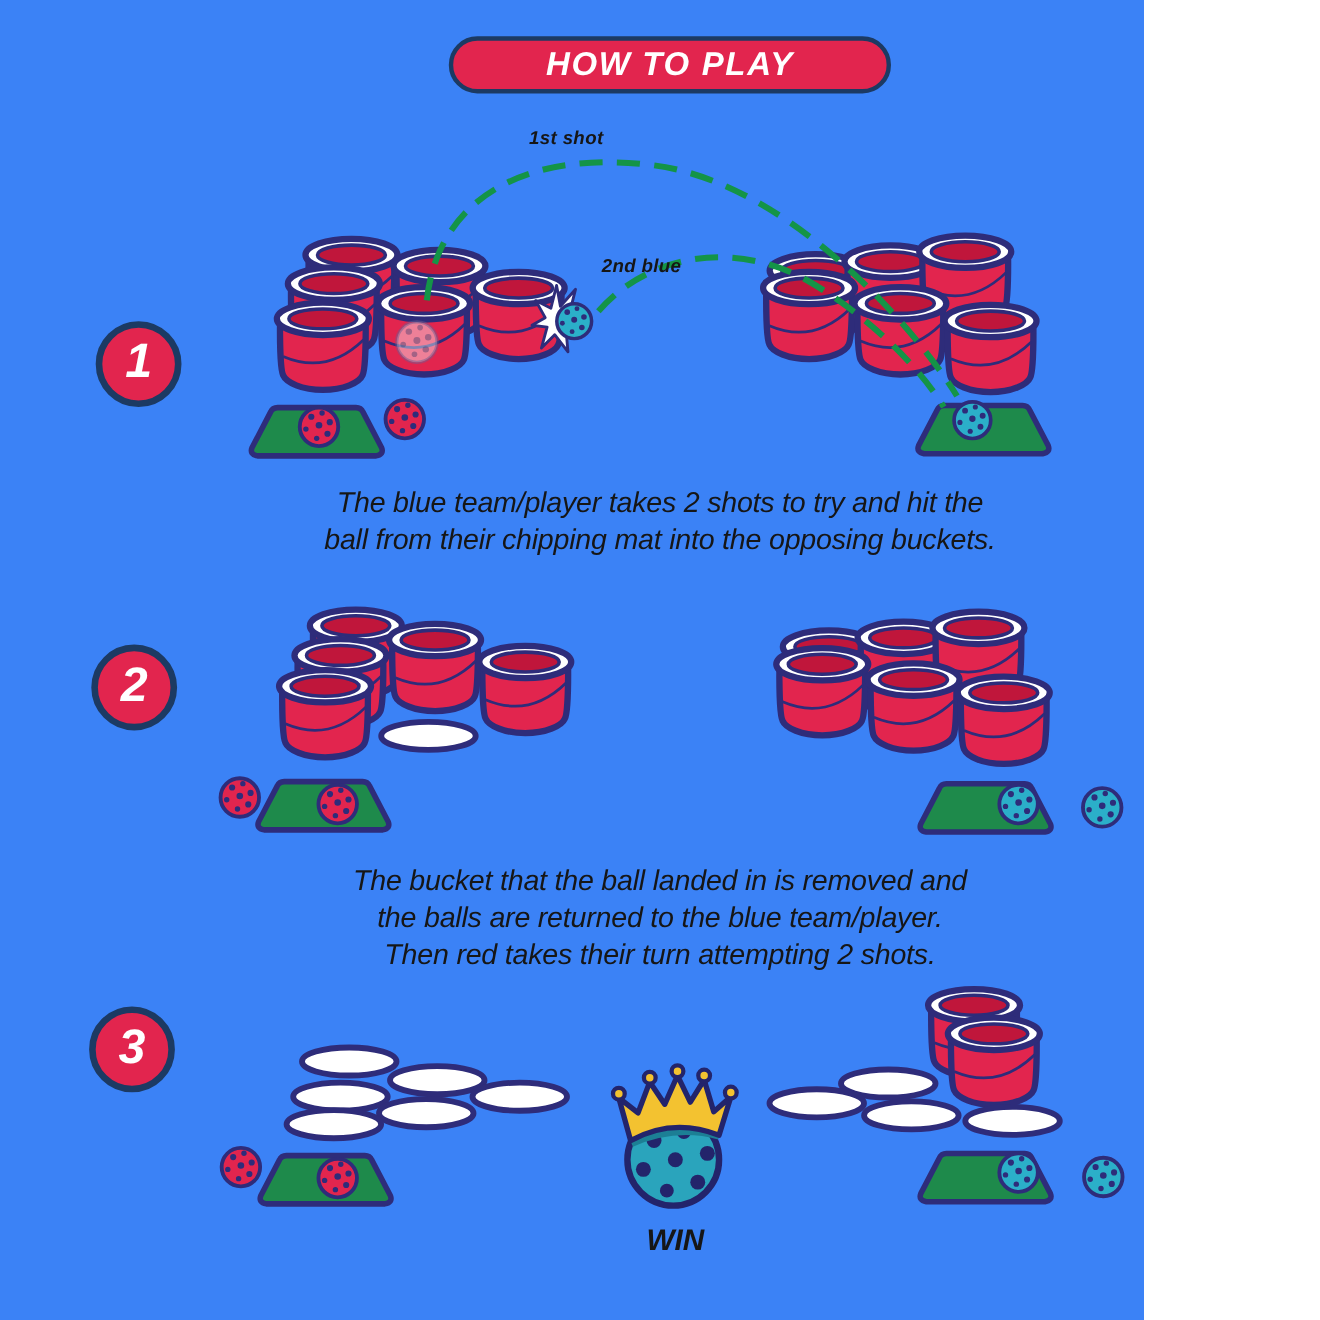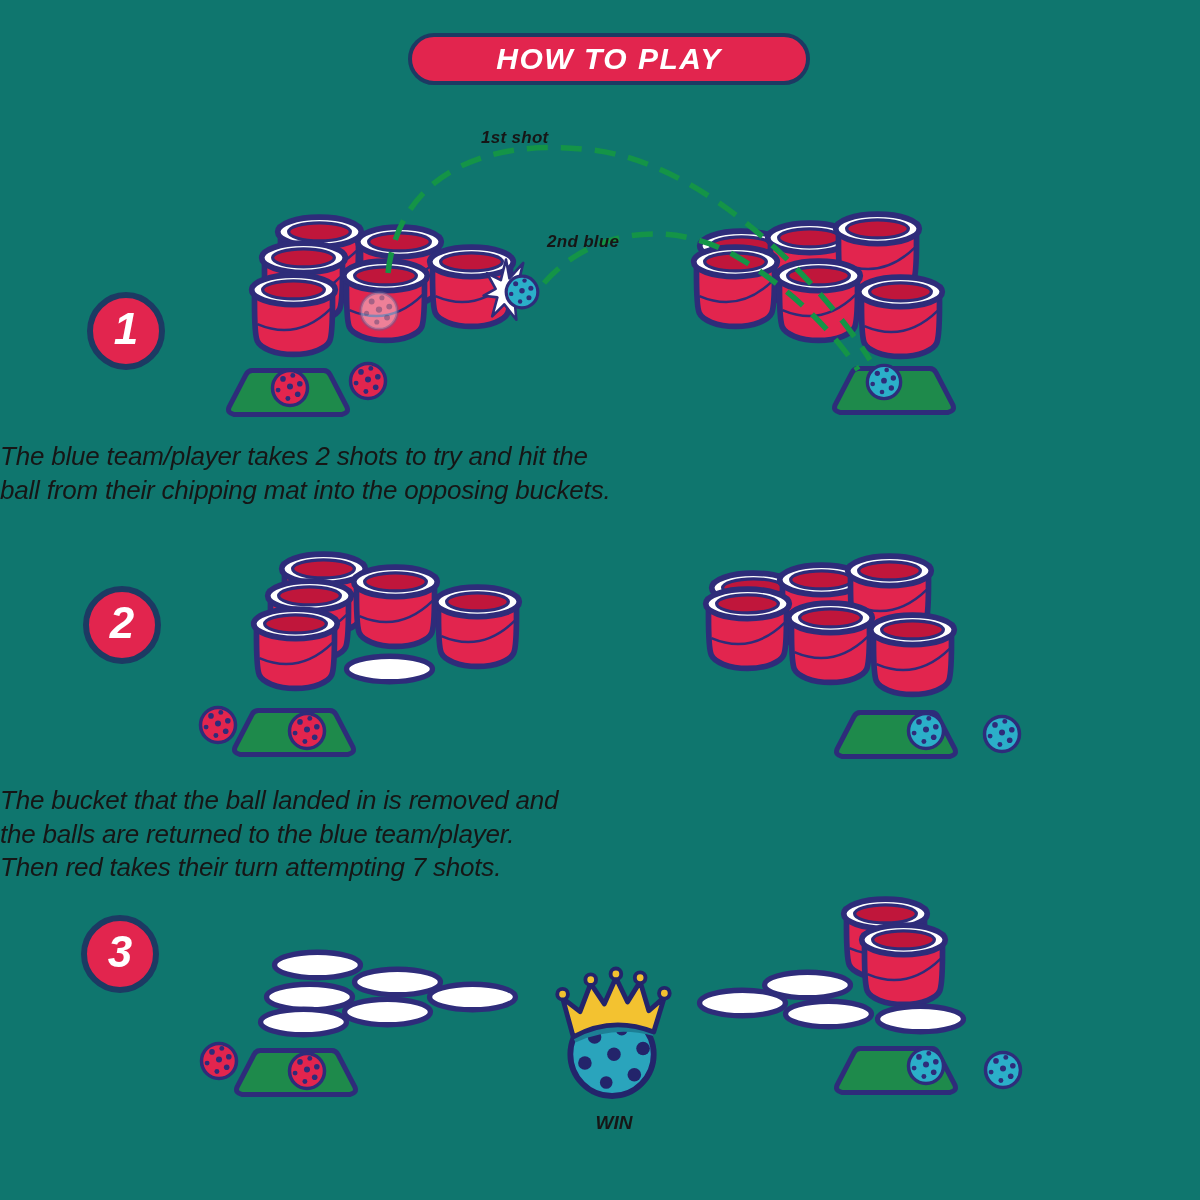--- a/index.html
+++ b/index.html
@@ -1,18 +1,18 @@
 <!DOCTYPE html>
 <html><head>
 <meta charset="utf-8">
 <style>
   html,body { margin:0; padding:0; background:#ffffff; }
   .poster {
-    position:relative; width:1200px; height:1200px; overflow:hidden;
-    background:#0f766e; font-family:"Liberation Sans", sans-serif;
+    position:relative; width:1040px; height:1200px; overflow:hidden;
+    background:#3b82f6; font-family:"Liberation Sans", sans-serif;
   }
   .pc { position:absolute; }
   .title-pill {
     position:absolute; left:408px; top:33px; width:394px; height:44px;
     background:#E2254E; border:4px solid #1C3A63; border-radius:28px;
     display:flex; align-items:center; justify-content:center;
   }
   .title-pill span {
     color:#ffffff; font-weight:bold; font-style:italic;
     font-size:30px; letter-spacing:1.5px;
@@ -20,31 +20,31 @@
   .badge {
     position:absolute; width:66px; height:66px; border-radius:50%;
     background:#E2254E; border:6px solid #1C3A63;
     display:flex; align-items:center; justify-content:center;
   }
   .badge span {
     color:#ffffff; font-size:44px; font-weight:bold; font-style:italic;
     transform:translateY(-2px);
   }
   .caption {
-    position:absolute; left:0; width:1200px; text-align:left;
+    position:absolute; left:0; width:1200px; text-align:center;
     font-style:italic; white-space:pre-line; color:#161616;
     font-size:26px; line-height:33.5px; letter-spacing:-0.2px;
   }
   .shot-label {
     position:absolute; font-style:italic; font-weight:bold;
     font-size:17px; color:#161616; letter-spacing:0.3px;
   }
   .win-label {
     position:absolute; left:414px; top:1112px; width:400px; text-align:center;
-    font-size:19px; font-weight:bold; font-style:italic; color:#161616;
+    font-size:27px; font-weight:bold; font-style:italic; color:#161616;
   }
 </style>
 </head>
 <body>
 
 <div class="poster">
 
   <svg width="0" height="0" style="position:absolute" aria-hidden="true">
     <defs>
       <symbol id="sym-bucket" viewBox="0 0 100 104">
@@ -188,21 +188,21 @@
       <use href="#sym-mat"></use>
     </svg>
   <svg class="pc" style="left:864px;top:362px" width="40" height="40" viewBox="0 0 60 60">
       <use href="#sym-ball-blue"></use>
     </svg>
 
   <svg class="pc" style="left:340px;top:112px" width="540" height="266" viewBox="0 0 540 266">
     <path d="M48 161 C58 70 135 24 252 38 C372 52 488 180 530 248" fill="none" stroke="#149447" stroke-width="5.5" stroke-dasharray="21 13"></path>
     <path d="M204 171 C252 116 332 108 394 143 C455 178 500 228 518 258" fill="none" stroke="#149447" stroke-width="5.5" stroke-dasharray="21 13"></path>
   </svg>
-  <div class="shot-label" style="left:481px;top:128px">1st shot</div>
+  <div class="shot-label" style="left:481px;top:116px">1st shot</div>
   <div class="shot-label" style="left:547px;top:232px">2nd blue</div>
 
   <div class="caption" style="top:440px">The blue team/player takes 2 shots to try and hit the
 ball from their chipping mat into the opposing buckets.</div>
 
   <div class="badge" style="left:83px;top:586px">
     <span>2</span>
   </div>
 
   <svg class="pc" style="left:276px;top:545px" width="95" height="99" viewBox="0 0 100 104">
@@ -257,21 +257,21 @@
     </svg>
   <svg class="pc" style="left:905px;top:710px" width="42" height="42" viewBox="0 0 60 60">
       <use href="#sym-ball-blue"></use>
     </svg>
   <svg class="pc" style="left:981px;top:713px" width="42" height="42" viewBox="0 0 60 60">
       <use href="#sym-ball-blue"></use>
     </svg>
 
   <div class="caption" style="top:784px">The bucket that the ball landed in is removed and
 the balls are returned to the blue team/player.
-Then red takes their turn attempting 7 shots.</div>
+Then red takes their turn attempting 2 shots.</div>
 
   <div class="badge" style="left:81px;top:915px">
     <span>3</span>
   </div>
 
   <svg class="pc" style="left:270px;top:948px" width="95" height="34" viewBox="0 0 100 36">
       <use href="#sym-gone"></use>
     </svg>
   <svg class="pc" style="left:350px;top:965px" width="95" height="34" viewBox="0 0 100 36">
       <use href="#sym-gone"></use>

